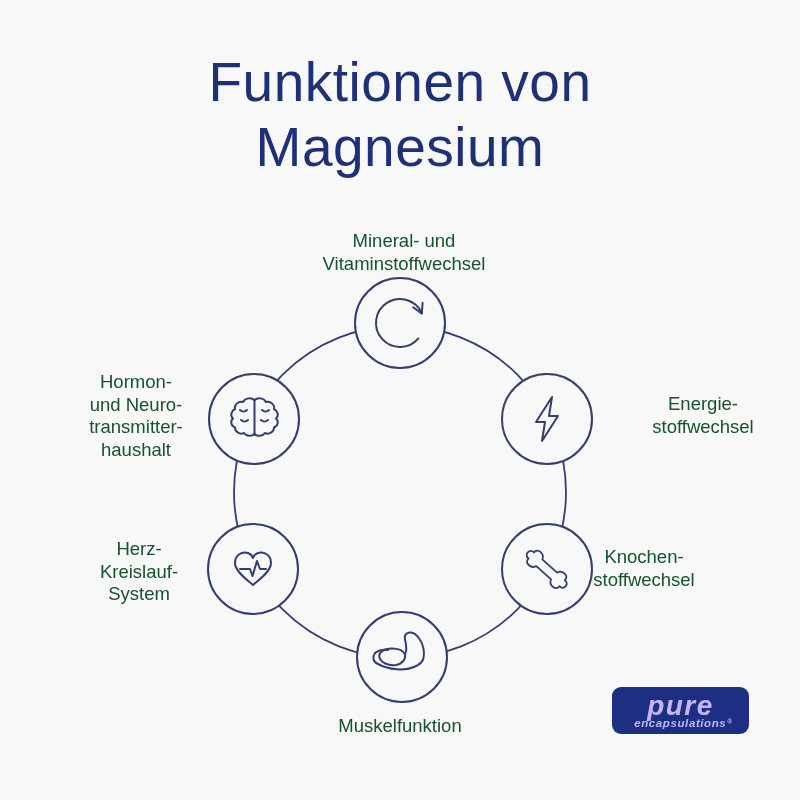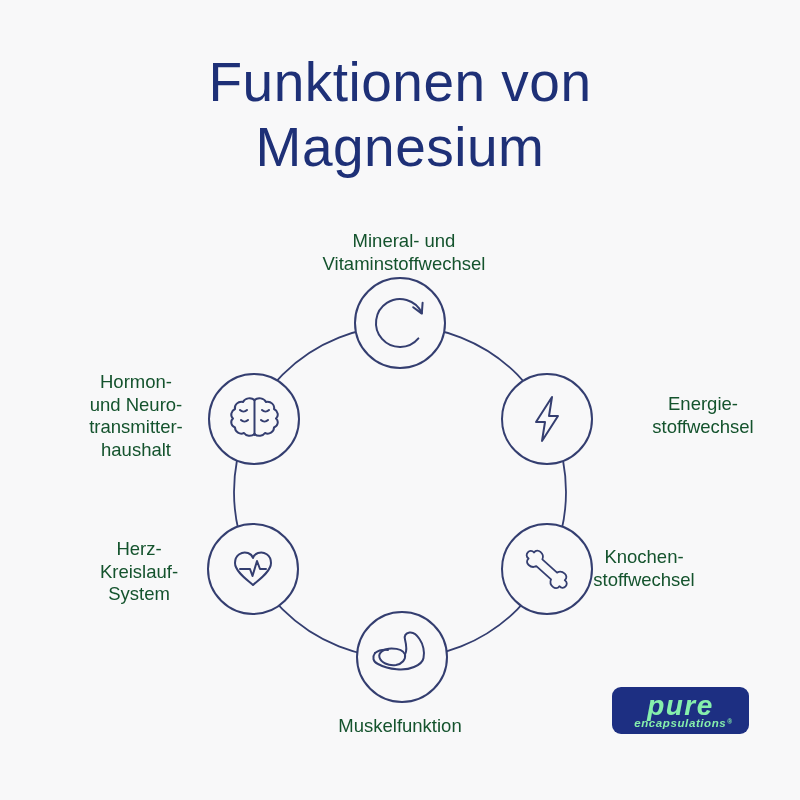--- a/index.html
+++ b/index.html
@@ -13,21 +13,21 @@
     color:#1e3077;white-space:pre-line;
   }
   .diagram-svg{position:absolute;left:0;top:0;}
   .node-label{
     position:absolute;transform:translate(-50%,-50%);
     text-align:center;font-size:18.5px;line-height:22.5px;
     color:#14532d;white-space:pre-line;
   }
   .logo{
     position:absolute;left:612px;top:687px;width:137px;height:47px;
-    background:#1d2f82;border-radius:9px;color:#86efac;
+    background:#1d2f82;border-radius:9px;color:#c4b5fd;
     display:flex;flex-direction:column;align-items:center;justify-content:center;
     font-style:italic;font-weight:bold;
   }
   .logo-pure{font-size:28px;line-height:25px;letter-spacing:1.5px;}
   .logo-sub{font-size:11.5px;line-height:11px;letter-spacing:.6px;display:flex;align-items:flex-start;margin-left:6px;}
   .logo-reg{font-size:6.5px;line-height:7px;margin-left:1px;}
 </style>
 </head>
 <body>
 

